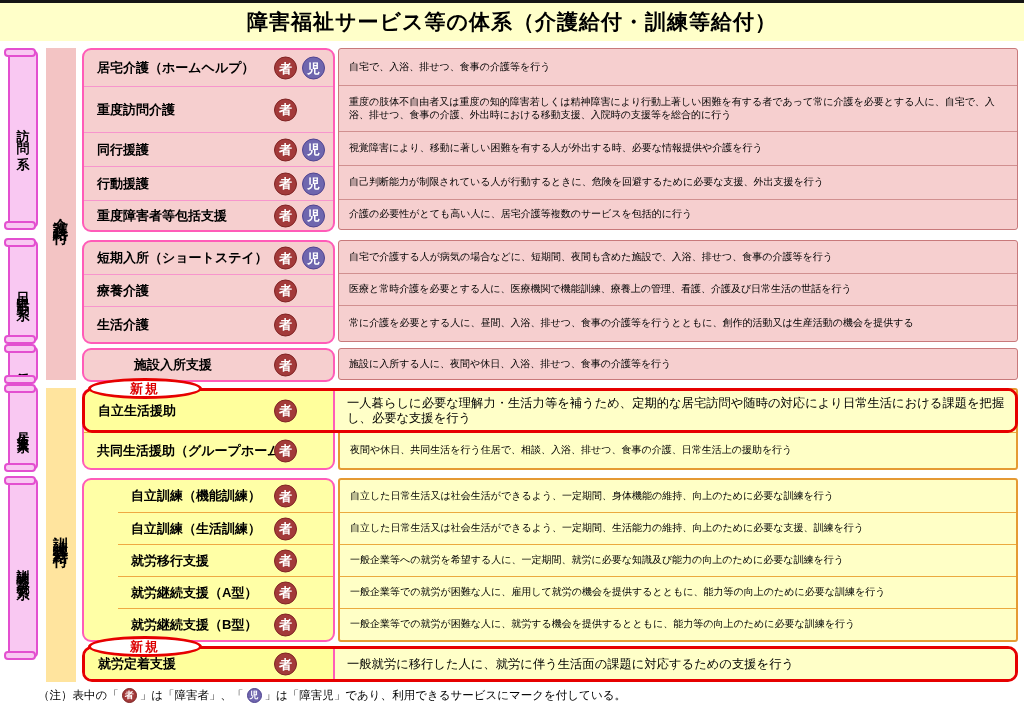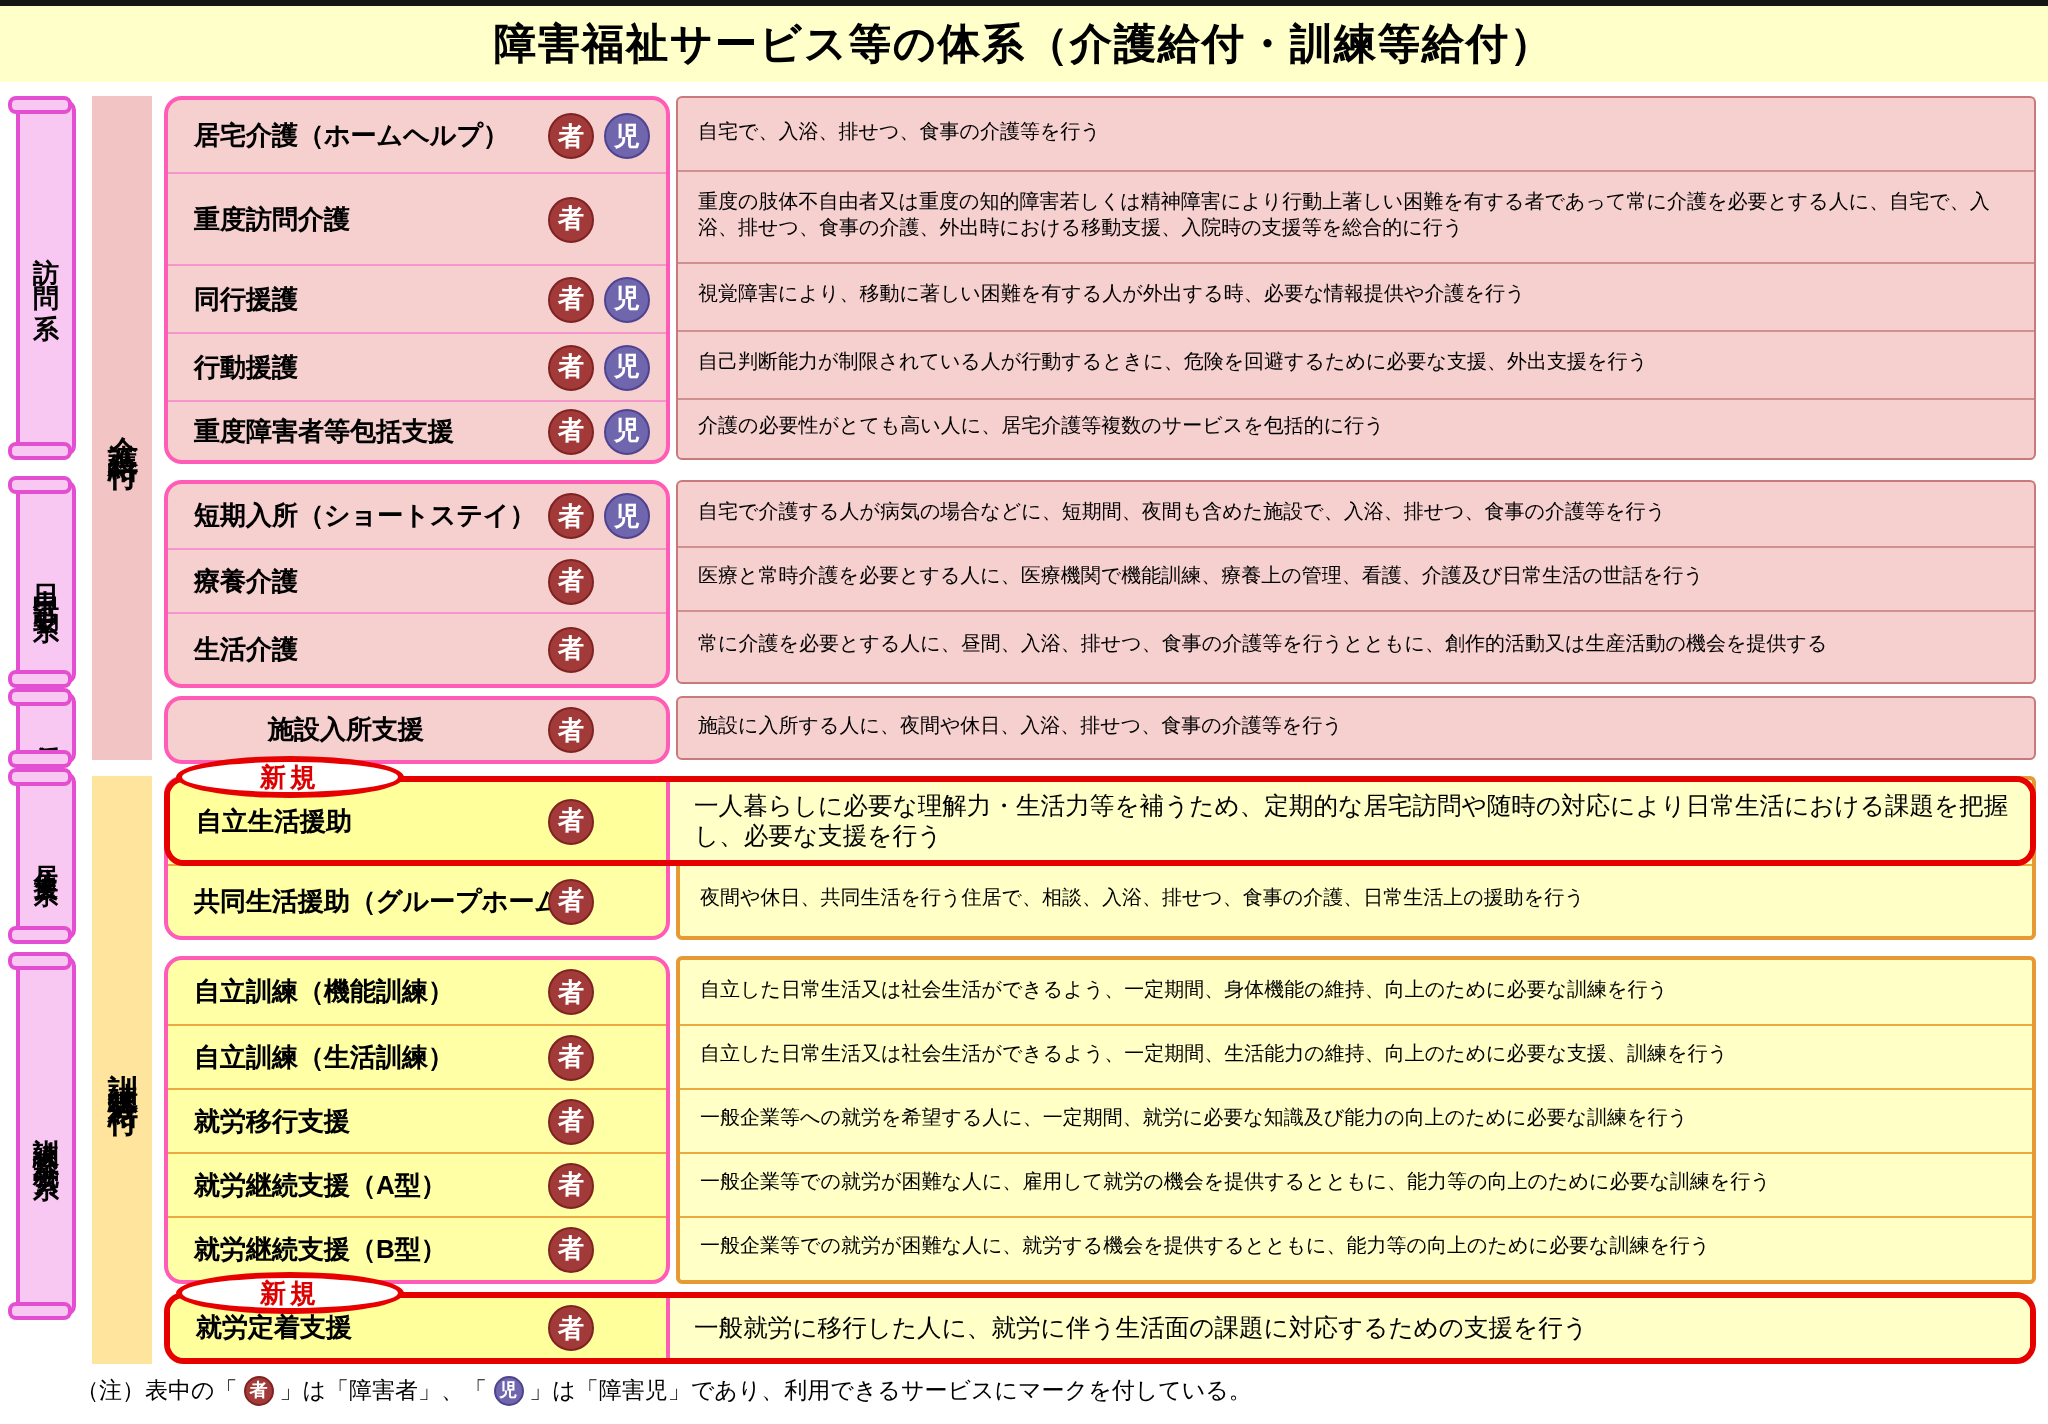--- a/index.html
+++ b/index.html
@@ -229,21 +229,21 @@
           <span class="name-label">自立生活援助</span>
           <span class="badge adult">
             <span>者</span>
           </span>
         </div>
         <div class="nr-desc">
           <span class="desc-text">一人暮らしに必要な理解力・生活力等を補うため、定期的な居宅訪問や随時の対応により日常生活における課題を把握し、必要な支援を行う</span>
         </div>
       </div>
       <div class="new-oval" style="top: 378px;">新規</div>
-      <div class="name-box yellow" style="top: 478px; height: 164px;">
+      <div class="name-box yellow" style="top: 478px; height: 164px; padding-left: 34px;">
         <div class="name-row" style="height: 32px;">
           <span class="name-label">自立訓練（機能訓練）</span>
           <span class="badge adult">
             <span>者</span>
           </span>
         </div>
         <div class="name-row" style="height: 32px;">
           <span class="name-label">自立訓練（生活訓練）</span>
           <span class="badge adult">
             <span>者</span>

